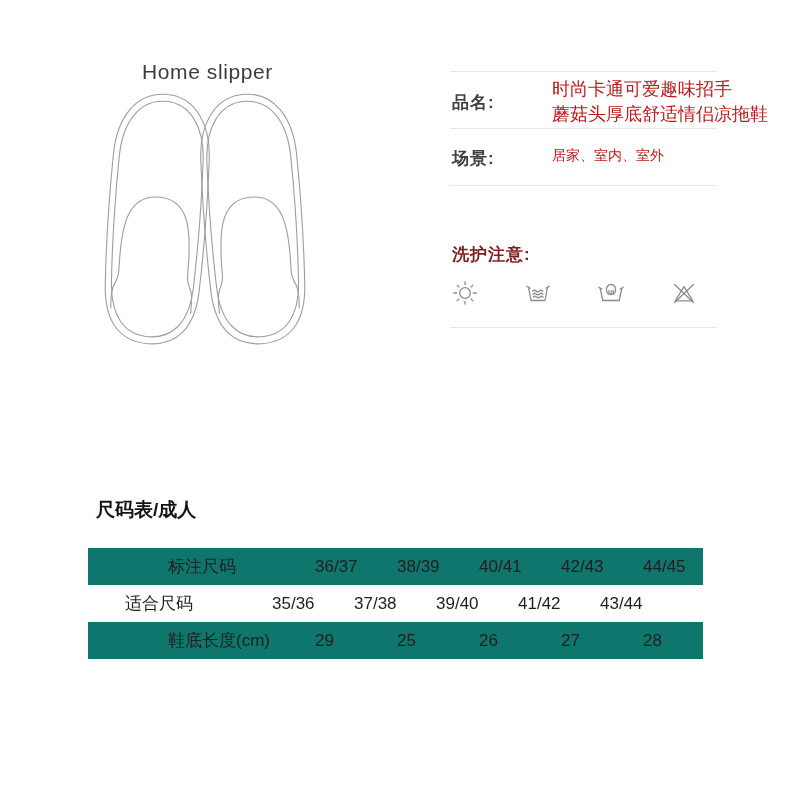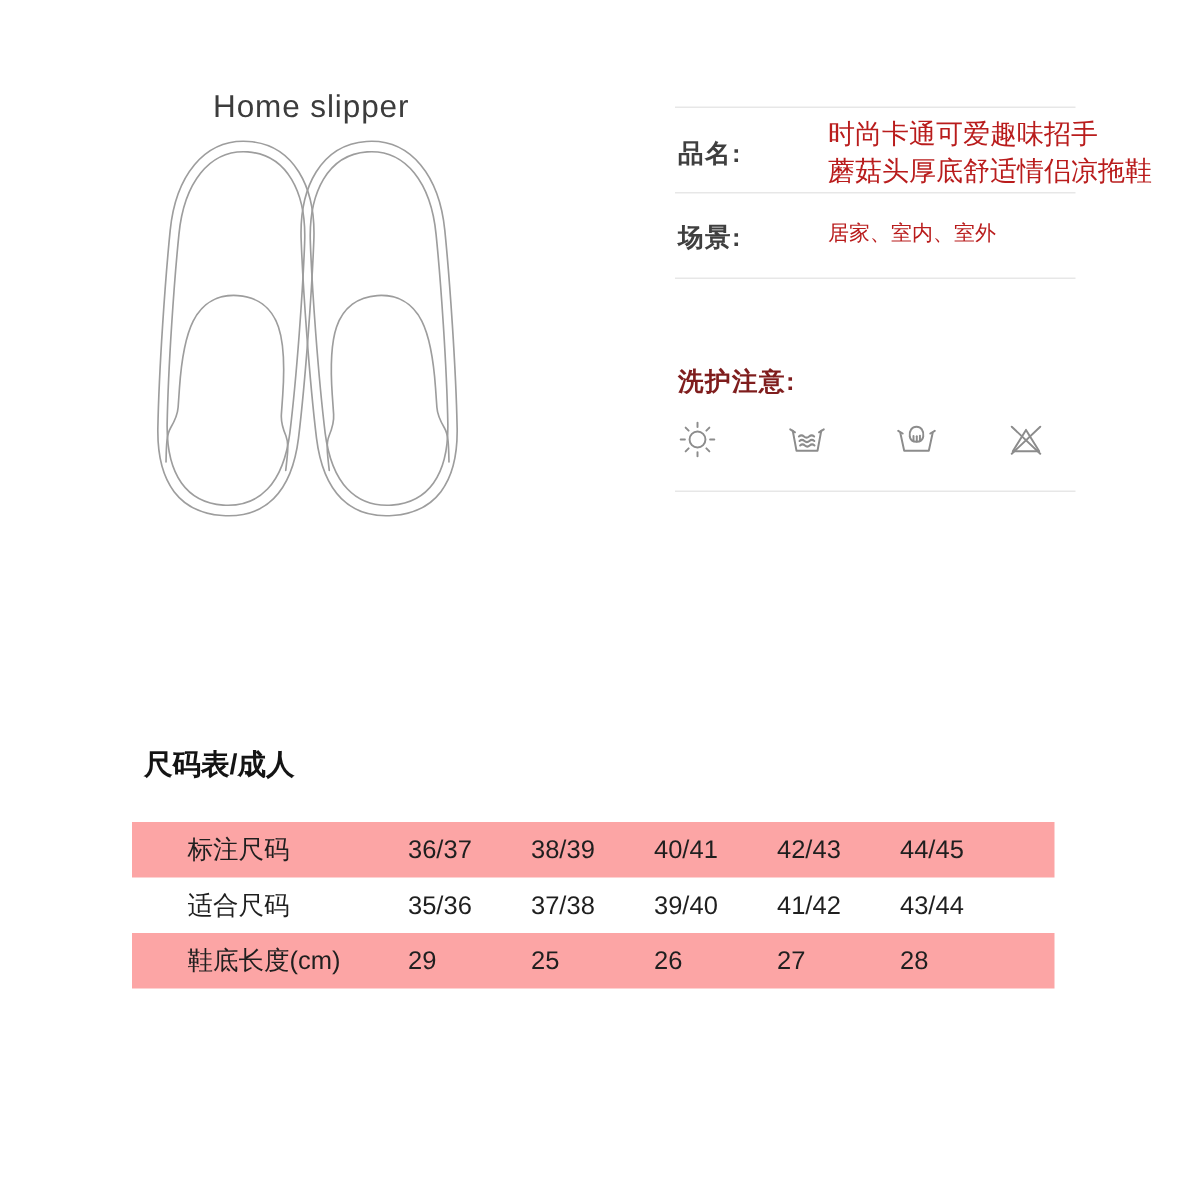--- a/index.html
+++ b/index.html
@@ -40,21 +40,21 @@
   .size-title {
     position:absolute; left:52px; top:497px;
     font-size:19px; font-weight:700; color:#141414;margin-left:44px;
   }
   .size-note {
     position:absolute; right:36px; top:505px;
     font-size:12.5px; color:#555555;
   }
   .size-table { position:absolute; left:88px; top:548px; width:615px; }
   .trow { display:flex; height:37px; align-items:center; font-size:17px; color:#1f1f1f; }
-  .trow.alt { background:#fca5a5; }
+  .trow.alt { background:#0f766e;padding-left:43px; }
   .tlabel { width:147px; padding-left:37px; flex:none; }
   .tcell  { width:82px; flex:none; }
   .tcell.last { flex:1; }
 </style>
 </head>
 <body>
 
 <div class="canvas">
 
   <div class="brand-title">Home slipper</div>

